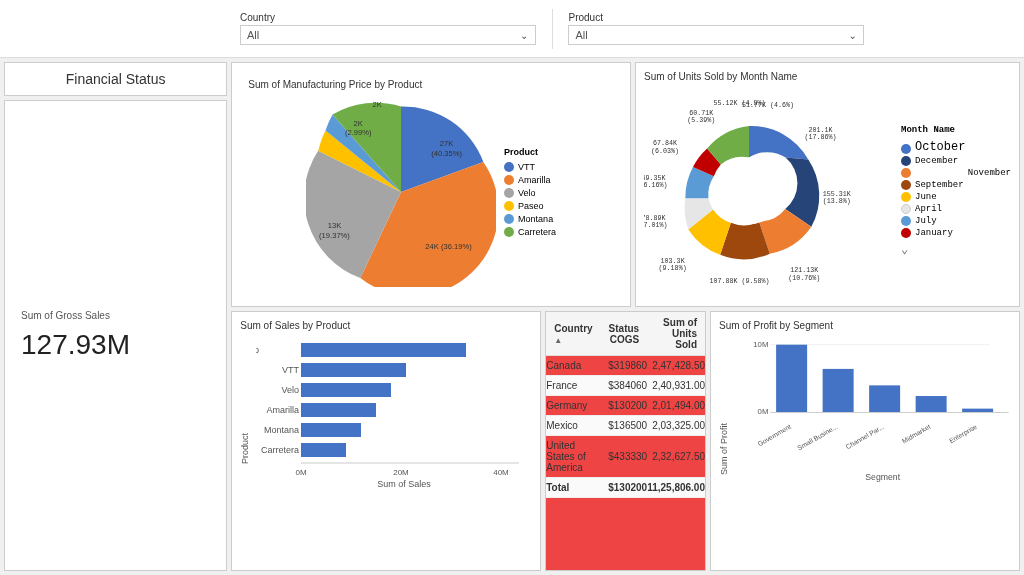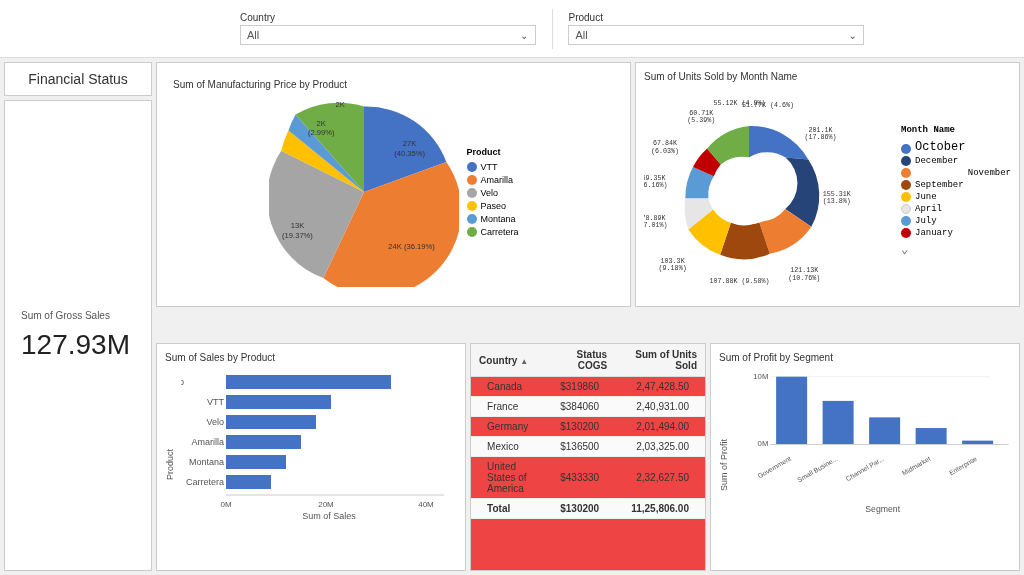--- a/index.html
+++ b/index.html
@@ -26,21 +26,21 @@
     }
     .data-table th {
       background: #f5f5f5;
       padding: 5px 8px;
       text-align: left;
       border-bottom: 1px solid #ddd;
       font-weight: 600;
       color: #333;
     }
     .data-table td {
-      padding: 4px 16px;
+      padding: 4px 0;
       border-bottom: 1px solid #eee;
       color: #333;
     }
     .data-table tr:nth-child(even) td { background: #fafafa; }
     .data-table tr.total-row td { font-weight: 700; }
     .data-table td:nth-child(2), .data-table td:nth-child(3) { text-align: right; }
     .data-table th:nth-child(2), .data-table th:nth-child(3) { text-align: right; }
     .legend-item {
       display: flex;
       align-items: center;
@@ -242,21 +242,21 @@
                 <div style="width:10px;height:10px;background:#C00000;border-radius:50%;flex-shrink:0;"></div>
                 <span>January</span>
               </div>
               <div style="font-size:12px;color:#666;margin-top:2px;">⌄</div>
             </div>
           </div>
         </div>
 
       </div>
 
-      <div style="display:flex;gap:4px;flex:1;min-height:0;margin-top:32px;">
+      <div style="display:flex;gap:4px;flex:1;min-height:0;">
 
         <div style="background:#fff;border:1px solid #ccc;padding:8px;width:310px;display:flex;flex-direction:column;">
           <div style="font-size:10px;color:#333;margin-bottom:4px;font-weight:500;">Sum of Sales by Product</div>
           <div style="display:flex;flex:1;align-items:stretch;">
 
             <div style="writing-mode:vertical-rl;transform:rotate(180deg);font-size:9px;color:#555;text-align:center;width:16px;">Product</div>
             <div style="flex:1;display:flex;flex-direction:column;justify-content:space-between;">
               <svg width="100%" height="155" viewBox="0 0 270 155">
 
                 <text x="0" y="18" font-size="9" fill="#555" text-anchor="end">Paseo</text>

